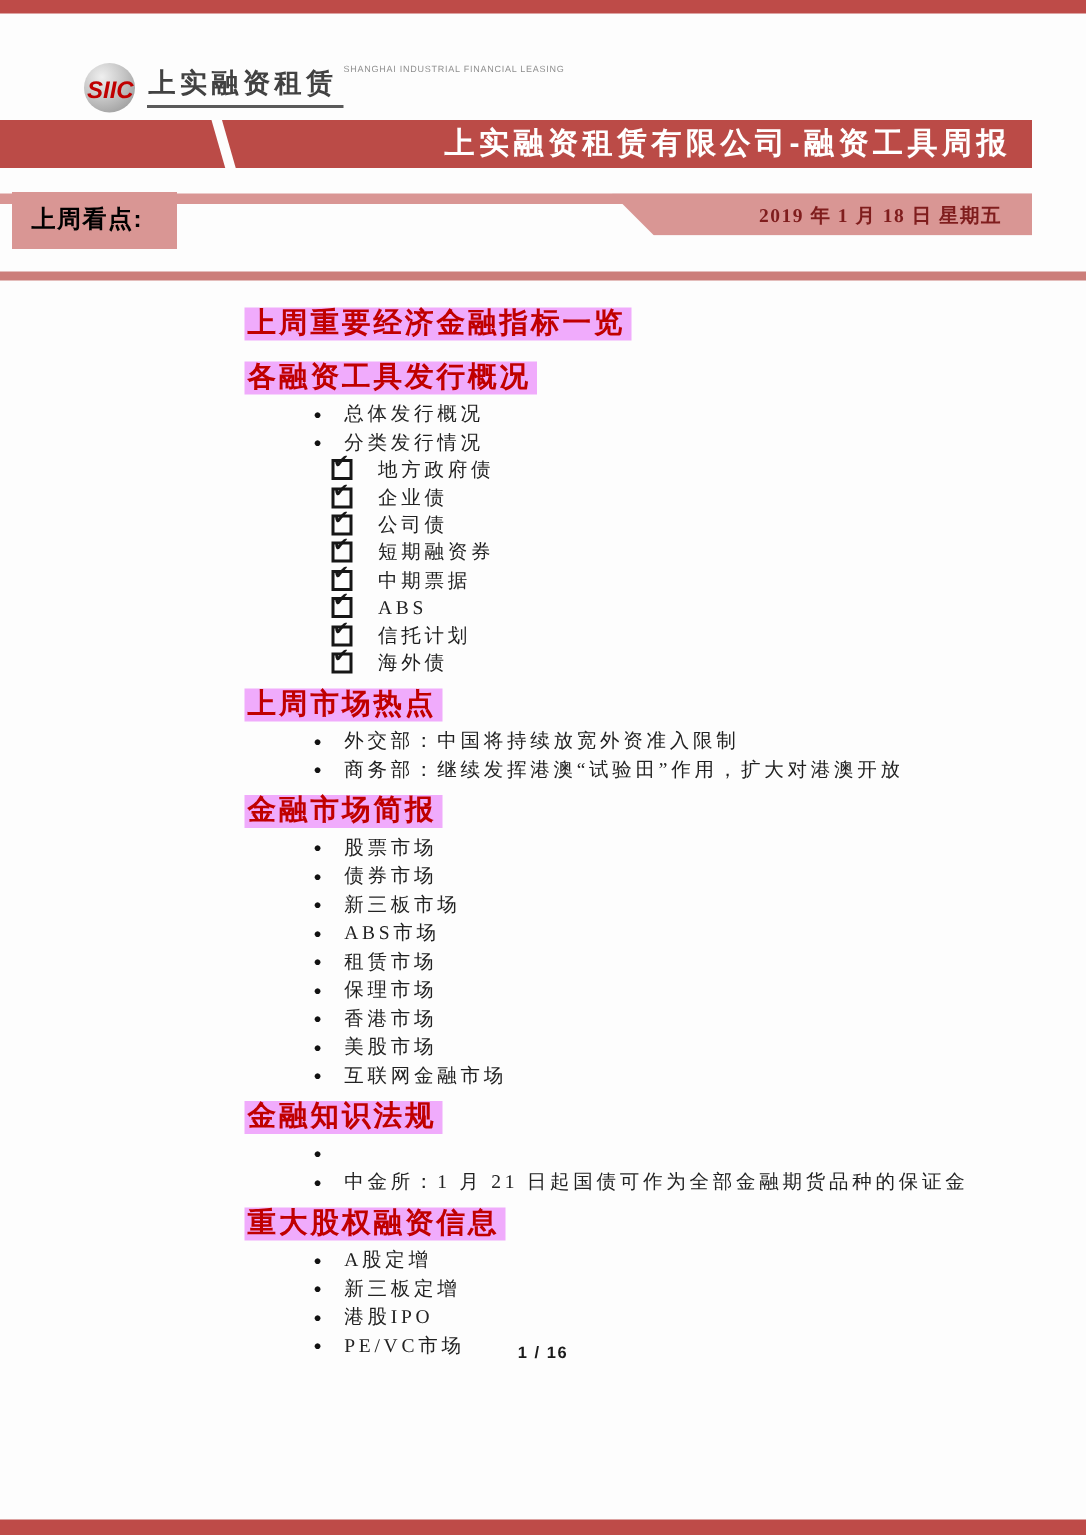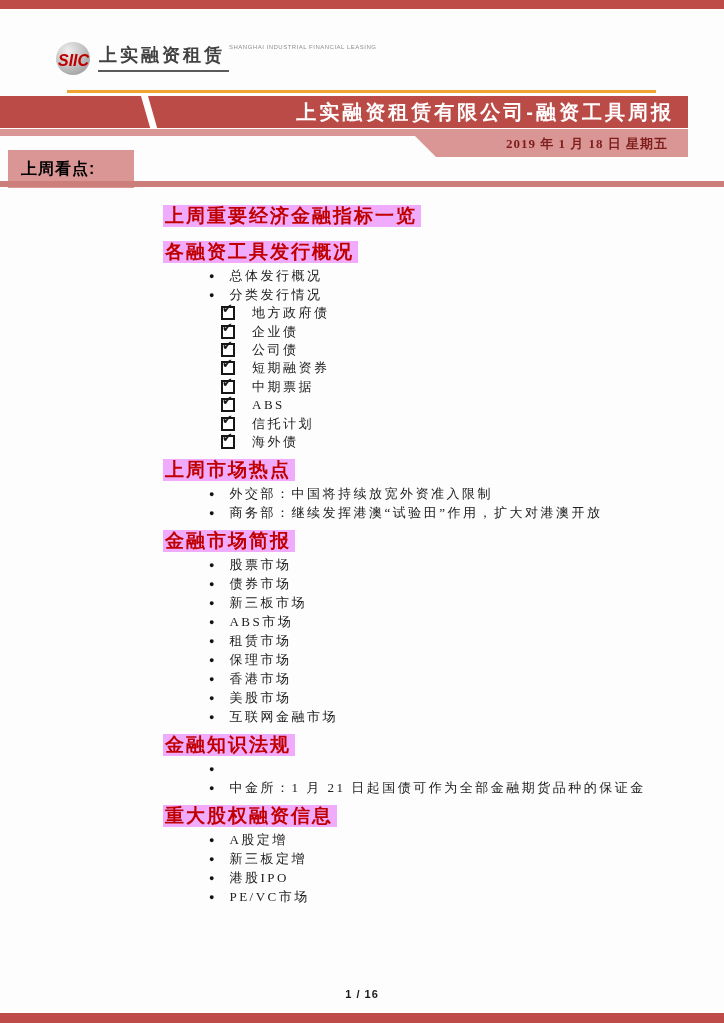--- a/index.html
+++ b/index.html
@@ -21,53 +21,53 @@
   .cnamewrap{display:flex;}
   .cname{font-family:"Liberation Sans",sans-serif;font-size:18px;font-weight:bold;color:#424242;
     letter-spacing:3px;border-bottom:2px solid #5a5a5a;padding:1px 4px 3px 1px;}
   .ename{font-family:"Liberation Sans",sans-serif;font-size:6px;color:#8f8f8f;
     letter-spacing:0.5px;margin-top:2px;white-space:nowrap;}
 
   
   .goldline{position:absolute;left:67px;top:90px;width:589px;height:3px;background:#f0a32f;}
 
   
-  .banner{position:absolute;left:0;top:96px;width:688px;height:32px;background:#bb4b47;
+  .banner{position:absolute;left:0;top:80px;width:688px;height:32px;background:#bb4b47;
     box-sizing:border-box;text-align:right;line-height:33px;padding-right:14px;
     font-family:"Liberation Sans",sans-serif;font-weight:bold;font-size:20px;
     letter-spacing:3px;color:#ffffff;}
   .slash{position:absolute;left:146px;top:0;width:7px;height:35px;background:#fdfdfd;
     transform:skewX(16deg);}
   .thinstrip{position:absolute;left:0;top:129px;width:688px;height:7px;background:#d99694;}
   .datestrip{position:absolute;left:408px;top:129px;width:280px;height:28px;background:#d99694;
     clip-path:polygon(0 0,100% 0,100% 100%,28px 100%);
     box-sizing:border-box;text-align:right;line-height:29px;padding-right:20px;
     font-weight:bold;font-size:13px;letter-spacing:1px;color:#7f1d1d;}
-  .kandian{position:absolute;left:8px;top:150px;width:126px;height:38px;background:#d99694;
+  .kandian{position:absolute;left:8px;top:128px;width:110px;height:38px;background:#d99694;
     box-sizing:border-box;line-height:38px;padding-left:13px;
     font-family:"Liberation Sans",sans-serif;font-weight:bold;font-size:16px;
     letter-spacing:1px;color:#000;}
   .divider{position:absolute;left:0;top:181px;width:724px;height:6px;background:#cc7e7a;}
 
   
   .content{position:absolute;left:163px;top:205px;width:500px;}
   .section{margin-bottom:8px;}
   .section.empty{margin-bottom:11px;}
   .sec-heading{display:inline-block;background:#f0abfc;color:#c00000;font-weight:bold;
     font-size:19px;line-height:18px;letter-spacing:2px;padding:2px 4px 2px 2px;margin-bottom:3px;}
   .row{display:flex;align-items:center;height:19px;font-size:13px;letter-spacing:2.5px;color:#222;}
   .row.checkbox{height:18.4px;padding-left:58px;}
   .row.bullet{padding-left:46px;}
   .marker-bullet{font-size:9px;color:#111;margin-right:15px;flex:none;letter-spacing:0;}
   .cbx{position:relative;width:10px;height:10px;border:2px solid #161616;margin-right:17px;flex:none;}
   .cbx::after{content:"\2714";position:absolute;left:-1px;top:-7px;font-size:13px;color:#161616;
     font-family:"DejaVu Sans",sans-serif;letter-spacing:0;}
 
   
-  .pagenum{position:absolute;left:0;top:988px;width:724px;text-align:center;
+  .pagenum{position:absolute;left:0;top:896px;width:724px;text-align:center;
     font-family:"Liberation Sans",sans-serif;font-weight:bold;font-size:11px;color:#1a1a1a;
     letter-spacing:1px;}
 </style>
 </head>
 <body>
 
 <div class="topbar"></div>
 
 <div class="logo">
   <div class="sphere">

